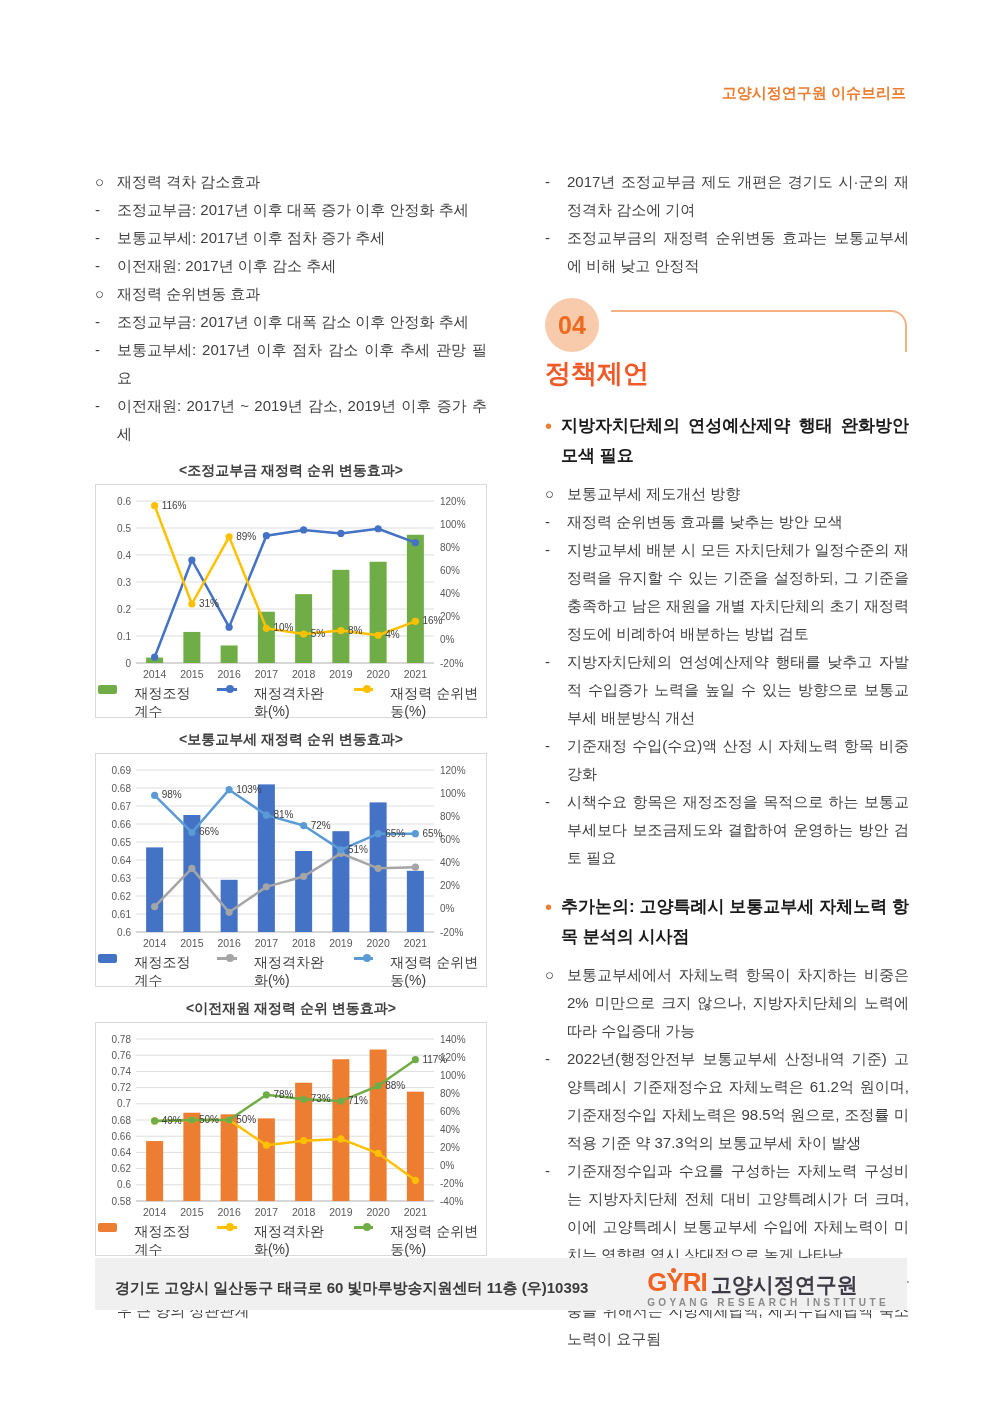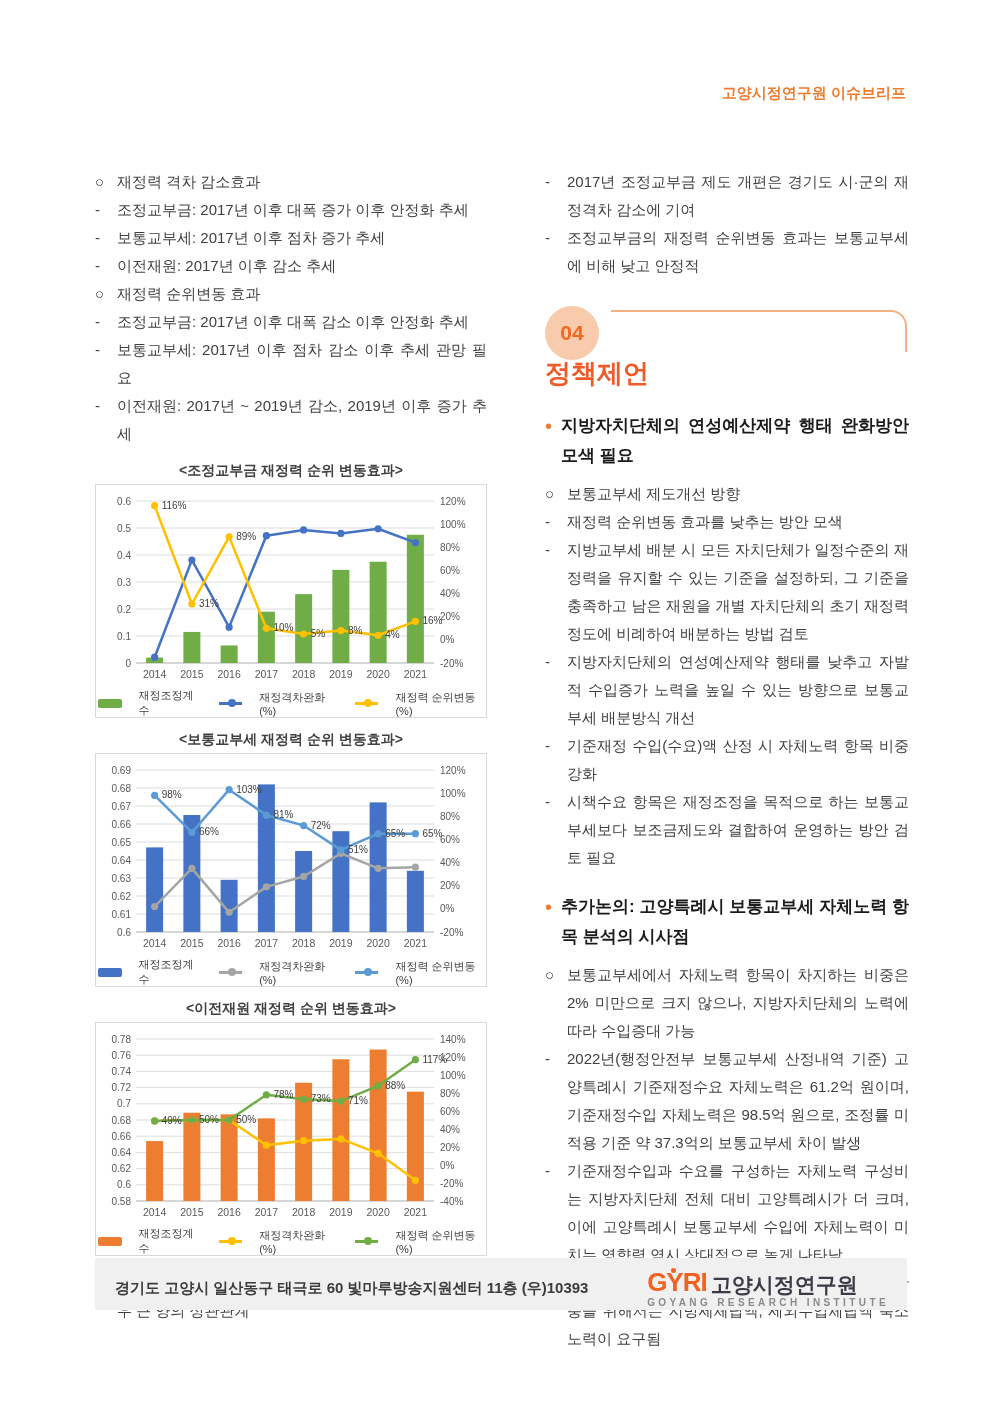--- a/index.html
+++ b/index.html
@@ -16,30 +16,30 @@
   ul.plist li { display:flex; align-items:flex-start; font-size:15px; line-height:28px; color:#3F3F3F; }
   ul.plist .mk { flex:0 0 22px; color:#3F3F3F; }
   ul.plist .tx { flex:1; text-align:justify; }
 
   
   .charts { margin-top:14px; }
   .chart-block { margin-bottom:13px; }
   .chart-title { text-align:center; font-size:14px; font-weight:bold; color:#404040; margin-bottom:4px;margin-top:13px; }
   .chart-card { border:1px solid #D9D9D9; background:#fff; padding:6px 2px 2px 2px; }
   .legend { display:flex; justify-content:center; align-items:center; gap:20px; height:24px; }
-  .legend .litem { display:flex; align-items:center; gap:17px; font-size:11px; color:#404040; }
+  .legend .litem { display:flex; gap:17px; font-size:14px; color:#404040; }
   .lg-bar { width:26px; height:9px; border-radius:2px; }
   .lg-line { position:relative; width:26px; height:9px; }
   .lg-line .ln { position:absolute; left:0; right:0; top:3px; height:3px; }
   .lg-line .dt { position:absolute; left:9px; top:0; width:8px; height:8px; border-radius:50%; }
 
   
   .section-head { position:relative; height:58px; margin-top:10px; }
-  .badge { position:absolute; left:0; top:16px; width:54px; height:54px; border-radius:50%;
-           background:#F8CBAD; color:#ED6A1F; font-size:21px; font-weight:bold;
+  .badge { position:absolute; left:0; top:8px; width:54px; height:54px; border-radius:50%;
+           background:#F8CBAD; color:#ED6A1F; font-size:25px; font-weight:bold;
            display:flex; align-items:center; justify-content:center; }
   .badge-line { position:absolute; left:66px; right:2px; top:20px; height:42px;
                 border-top:2px solid #F4B183; border-right:2px solid #F4B183;
                 border-top-right-radius:16px; }
   .sec-title { font-size:26px; font-weight:bold; color:#F05A28; margin-top:8px; }
 
   .subsec { margin-top:20px; }
   .subsec-head { display:flex; align-items:flex-start; gap:9px; margin-bottom:9px; }
   .subsec-head .bdot { color:#ED7D31; font-size:20px; line-height:30px; }
   .subsec-head .btxt { font-size:17px; font-weight:bold; color:#1A1A1A; line-height:30px; text-align:justify; }

